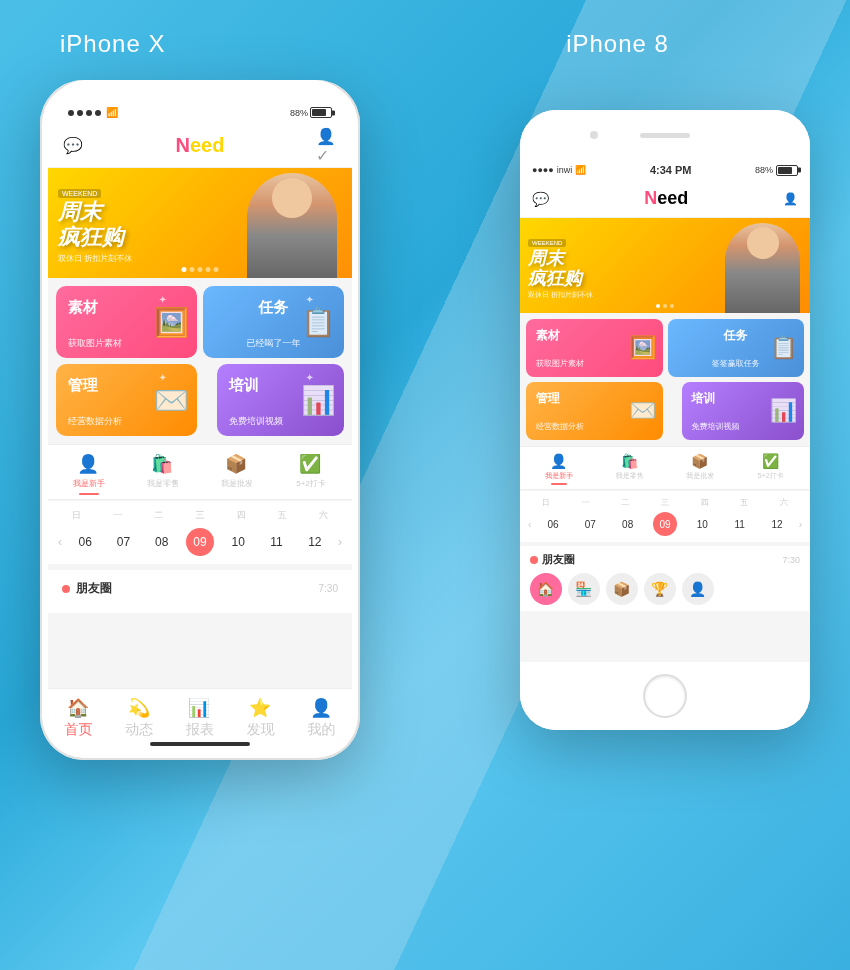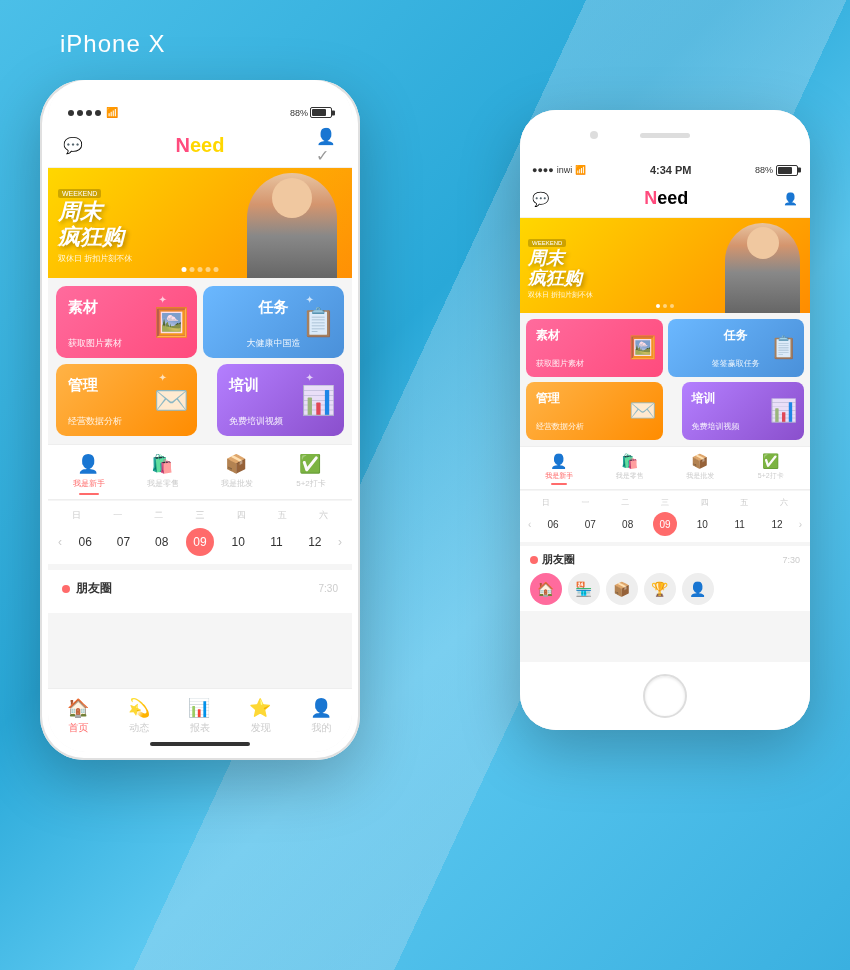--- a/index.html
+++ b/index.html
@@ -403,21 +403,21 @@
     }
     .nav-item {
       flex: 1;
       display: flex;
       flex-direction: column;
       align-items: center;
       gap: 2px;
     }
     .nav-icon { font-size: 18px; color: #ccc; }
     .nav-icon.active { color: #FF6B6B; }
-    .nav-label { font-size: 10px; color: #ccc; }
+    .nav-label { font-size: 14px; color: #ccc; }
     .nav-label.active { color: #FF6B6B; }
     .home-indicator {
       position: absolute;
       bottom: 6px;
       left: 50%;
       transform: translateX(-50%);
       width: 100px; height: 4px;
       background: #333;
       border-radius: 2px;
     }
@@ -610,20 +610,21 @@
       font-size: 14px;
     }
   </style>
 </head>
 <body>
 
 <div class="bg-panel"></div>
 
 <div class="labels">
   <div class="label-left">iPhone X</div>
+  <div class="label-right">iPhone 8</div>
 </div>
 
 <div class="iphone-x-wrapper">
   <div class="iphone-x-frame">
     <div class="iphone-x-screen">
 
       <div class="status-bar-x">
         <div class="status-dots">
           <div class="status-dot"></div>
           <div class="status-dot"></div>
@@ -669,21 +670,21 @@
 
       <div class="grid-menu">
         <div class="grid-item grid-item-pink">
           <div class="grid-item-title">素材</div>
           <div class="grid-item-subtitle">获取图片素材</div>
           <div class="grid-item-icon">🖼️</div>
           <div class="grid-item-star">✦</div>
         </div>
         <div class="grid-item grid-item-blue">
           <div class="grid-item-title">任务</div>
-          <div class="grid-item-subtitle">大健康中国造</div>
+          <div class="grid-item-subtitle">已经喝了一年</div>
           <div class="grid-item-icon">📋</div>
           <div class="grid-item-star">✦</div>
         </div>
         <div class="grid-item grid-item-orange">
           <div class="grid-item-title">管理</div>
           <div class="grid-item-subtitle">经营数据分析</div>
           <div class="grid-item-icon">✉️</div>
           <div class="grid-item-star">✦</div>
         </div>
         <div class="grid-item grid-item-purple">

